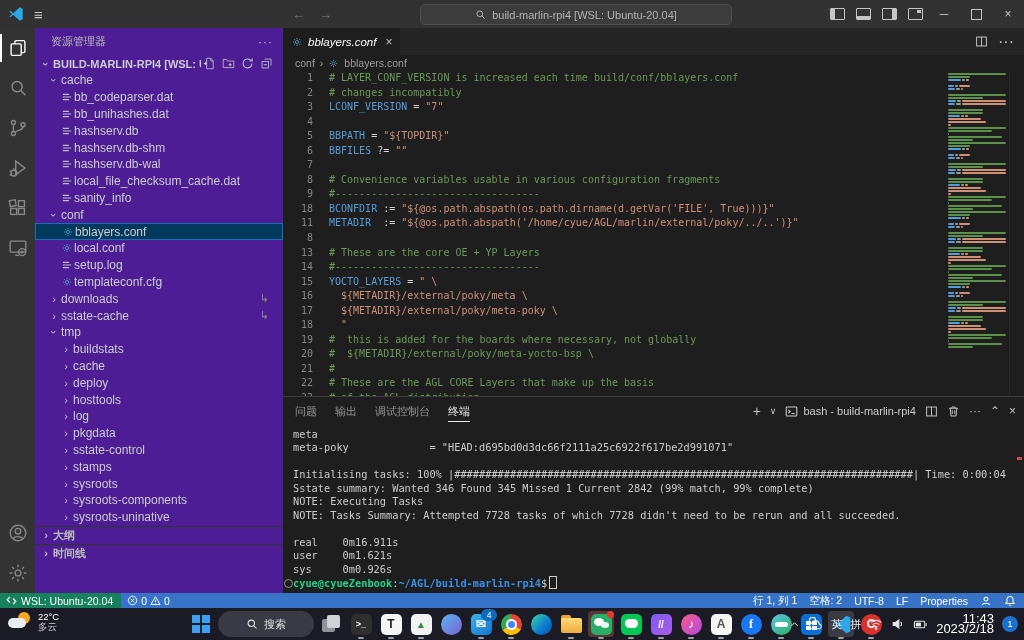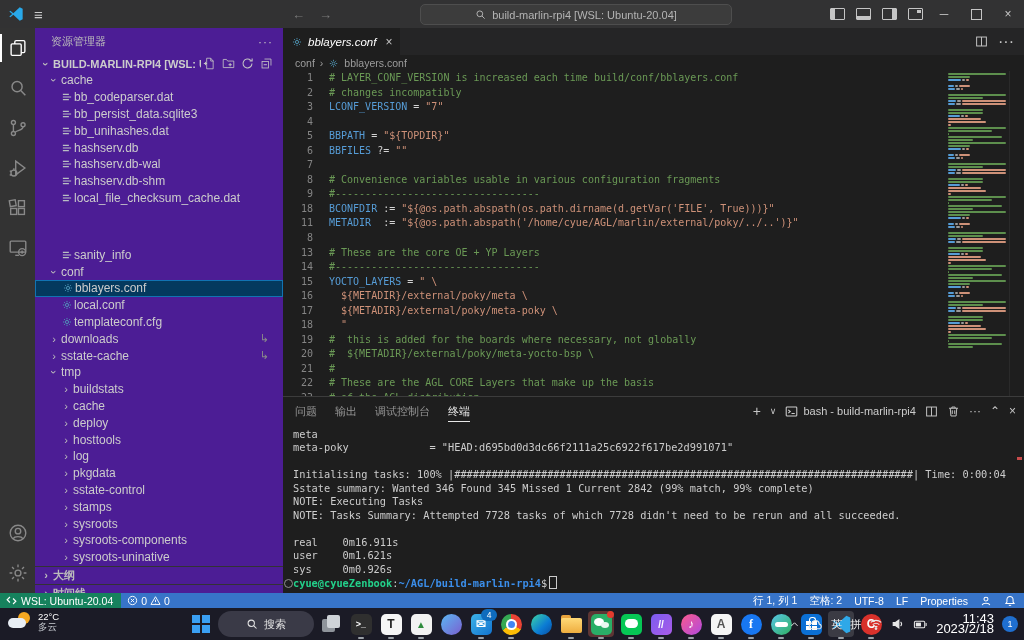--- a/index.html
+++ b/index.html
@@ -298,63 +298,55 @@
             </svg>
           </span>
           <span>bb_codeparser.dat</span>
         </div>
         <div class="tree-row" style="padding-left: 24px;">
           <span class="icx ticon">
             <svg viewBox="0 0 16 16" width="12" height="12" fill="none" stroke="#b9bfc3" stroke-width="1.4">
               <path d="M2.5 4.5h8M2.5 8h11M2.5 11.5h8"></path>
             </svg>
           </span>
-          <span>bb_persist_data.sqlite3</span>
+          <span>bb_unihashes.dat</span>
         </div>
         <div class="tree-row" style="padding-left: 24px;">
           <span class="icx ticon">
             <svg viewBox="0 0 16 16" width="12" height="12" fill="none" stroke="#b9bfc3" stroke-width="1.4">
               <path d="M2.5 4.5h8M2.5 8h11M2.5 11.5h8"></path>
             </svg>
           </span>
-          <span>bb_unihashes.dat</span>
+          <span>hashserv.db</span>
         </div>
         <div class="tree-row" style="padding-left: 24px;">
           <span class="icx ticon">
             <svg viewBox="0 0 16 16" width="12" height="12" fill="none" stroke="#b9bfc3" stroke-width="1.4">
               <path d="M2.5 4.5h8M2.5 8h11M2.5 11.5h8"></path>
             </svg>
           </span>
-          <span>hashserv.db</span>
+          <span>hashserv.db-shm</span>
         </div>
         <div class="tree-row" style="padding-left: 24px;">
           <span class="icx ticon">
             <svg viewBox="0 0 16 16" width="12" height="12" fill="none" stroke="#b9bfc3" stroke-width="1.4">
               <path d="M2.5 4.5h8M2.5 8h11M2.5 11.5h8"></path>
             </svg>
           </span>
           <span>hashserv.db-wal</span>
         </div>
         <div class="tree-row" style="padding-left: 24px;">
           <span class="icx ticon">
             <svg viewBox="0 0 16 16" width="12" height="12" fill="none" stroke="#b9bfc3" stroke-width="1.4">
               <path d="M2.5 4.5h8M2.5 8h11M2.5 11.5h8"></path>
             </svg>
           </span>
-          <span>hashserv.db-shm</span>
-        </div>
-        <div class="tree-row" style="padding-left: 24px;">
-          <span class="icx ticon">
-            <svg viewBox="0 0 16 16" width="12" height="12" fill="none" stroke="#b9bfc3" stroke-width="1.4">
-              <path d="M2.5 4.5h8M2.5 8h11M2.5 11.5h8"></path>
-            </svg>
-          </span>
           <span>local_file_checksum_cache.dat</span>
         </div>
-        <div class="tree-row" style="padding-left: 24px; margin-top: 40px;">
+        <div class="tree-row" style="padding-left: 24px;">
           <span class="icx ticon">
             <svg viewBox="0 0 16 16" width="12" height="12" fill="none" stroke="#b9bfc3" stroke-width="1.4">
               <path d="M2.5 4.5h8M2.5 8h11M2.5 11.5h8"></path>
             </svg>
           </span>
           <span>sanity_info</span>
         </div>
         <div class="tree-row" style="padding-left: 12px;">
           <span class="chev open">›</span>
           <span>conf</span>
@@ -369,20 +361,28 @@
           <span>bblayers.conf</span>
         </div>
         <div class="tree-row" style="padding-left: 24px;">
           <span class="icx ticon">
             <svg viewBox="0 0 16 16" width="12" height="12" fill="none" stroke="#519aba" stroke-width="1.2">
               <circle cx="8" cy="8" r="2.1"></circle>
               <path d="M8 2.6v1.8M8 11.6v1.8M2.6 8h1.8M11.6 8h1.8M4.2 4.2l1.3 1.3M10.5 10.5l1.3 1.3M11.8 4.2l-1.3 1.3M5.5 10.5l-1.3 1.3"></path>
             </svg>
           </span>
           <span>local.conf</span>
+        </div>
+        <div class="tree-row" style="padding-left: 24px;">
+          <span class="icx ticon">
+            <svg viewBox="0 0 16 16" width="12" height="12" fill="none" stroke="#b9bfc3" stroke-width="1.4">
+              <path d="M2.5 4.5h8M2.5 8h11M2.5 11.5h8"></path>
+            </svg>
+          </span>
+          <span>setup.log</span>
         </div>
         <div class="tree-row" style="padding-left: 24px; text-align: center;">
           <span class="icx ticon">
             <svg viewBox="0 0 16 16" width="12" height="12" fill="none" stroke="#519aba" stroke-width="1.2">
               <circle cx="8" cy="8" r="2.1"></circle>
               <path d="M8 2.6v1.8M8 11.6v1.8M2.6 8h1.8M11.6 8h1.8M4.2 4.2l1.3 1.3M10.5 10.5l1.3 1.3M11.8 4.2l-1.3 1.3M5.5 10.5l-1.3 1.3"></path>
             </svg>
           </span>
           <span>templateconf.cfg</span>
         </div>

